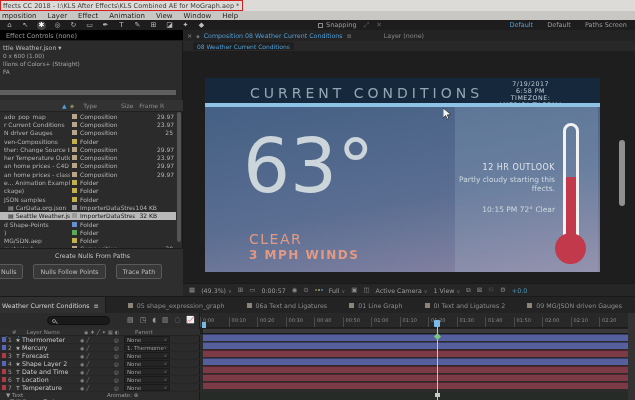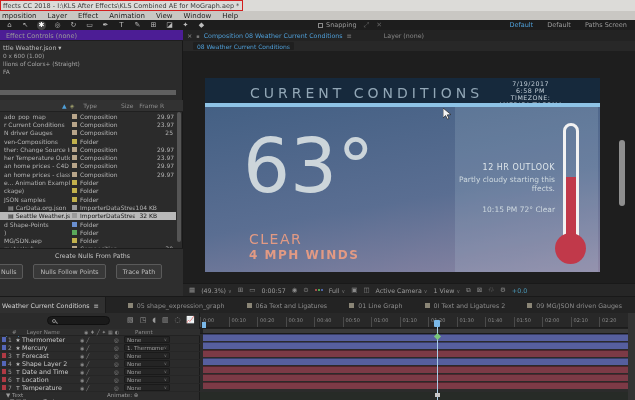--- a/index.html
+++ b/index.html
@@ -20,21 +20,21 @@
   .snap-box { width:5px; height:5px; border:1px solid #8a8a8a; }
   .snap-label { font-size:6.5px; color:#9a9a9a; }
   .tb-faint { font-size:7px; color:#5f5f5f; }
   .workspaces { margin-left:auto; display:flex; gap:14px; padding-right:8px; }
   .ws { font-size:6.5px; color:#9a9a9a; }
   .ws.active { color:#4f9fd8; }
 
   
   .main { left:0; top:30px; width:635px; height:266px; }
   .left-panel { left:0; top:0; width:183px; height:266px; background:#2b2b2b; border-right:1px solid #181818; }
-  .ec-tab { left:0; top:0; width:183px; height:11px; background:#4c1d95; border-bottom:1px solid #1e1e1e; font-size:6.5px; color:#9a9a9a; padding:2px 0 0 6px; }
+  .ec-tab { left:0; top:0; width:183px; height:11px; background:#000000; border-bottom:1px solid #1e1e1e; font-size:6.5px; color:#9a9a9a; padding:2px 0 0 6px; }
   .proj-info { left:3px; top:14px; width:176px; }
   .proj-info div { font-size:5.8px; color:#a6a6a6; line-height:8px; white-space:nowrap; }
   .proj-info div:first-child { font-size:6.3px; color:#bdbdbd; }
   .proj-hscroll { left:0; top:60px; width:176px; height:5px; background:#5f5f5f; }
   .proj-header { left:0; top:70px; width:183px; height:12px; background:#323232; border-bottom:1px solid #202020; display:flex; align-items:center; font-size:6px; color:#8e8e8e; }
   .ph-sort { color:#4f9fd8; font-size:6px; margin-left:62px; }
   .ph-tag { color:#9a9a6a; font-size:6px; margin-left:3px; }
   .col-type { margin-left:9px; } .col-size { margin-left:24px; } .col-fps { margin-left:6px; }
   .proj-list { left:0; top:82px; width:176px; height:136px; overflow:hidden; }
   .p-row { height:8.3px; display:flex; align-items:center; font-size:6px; color:#b3b3b3; white-space:nowrap; }
@@ -448,21 +448,21 @@
             <span class="wx-date-block">
               <div>7/19/2017</div>
               <div>6:58 PM</div>
               <div>TIMEZONE: AMERICA/TACOMA</div>
             </span>
           </div>
           <div class="abs wx-line" style="background: rgb(142, 195, 230);"></div>
           <div class="abs wx-body">
             <span class="abs wx-temp">63°</span>
             <span class="abs wx-cond" style="color: rgb(226, 154, 132);">CLEAR</span>
-            <span class="abs wx-wind" style="color: rgb(226, 154, 132);">4 MPH WINDS</span>
+            <span class="abs wx-wind" style="color: rgb(226, 154, 132);">3 MPH WINDS</span>
             <div class="abs wx-overlay">
               <div class="abs wx-outlook">
                 <div class="ol-title">12 HR OUTLOOK</div>
                 <div class="ol-line">Partly cloudy starting this</div>
                 <div class="ol-line">ffects.</div>
                 <div class="ol-fc">10:15 PM 72° Clear</div>
               </div>
               <div class="abs thermo-tube">
                 <div class="thermo-fill" style="background: rgb(193, 57, 74);"></div>
               </div>

